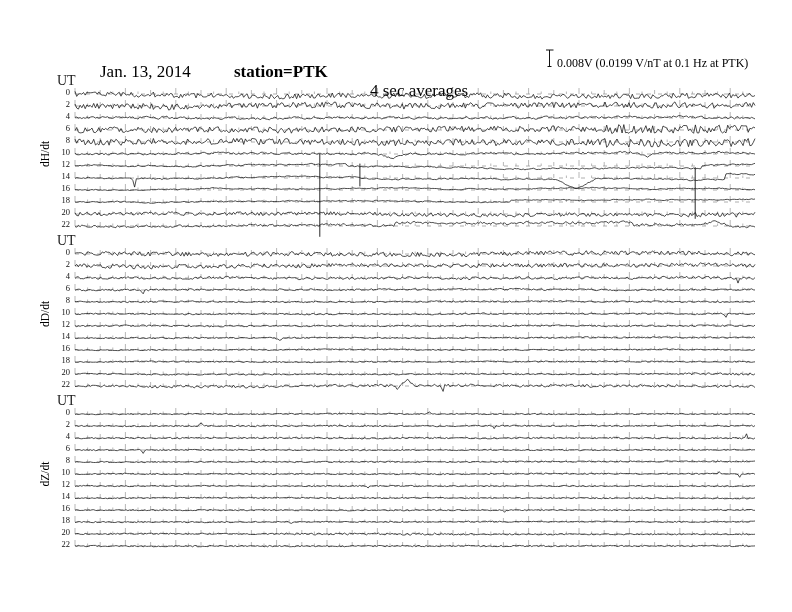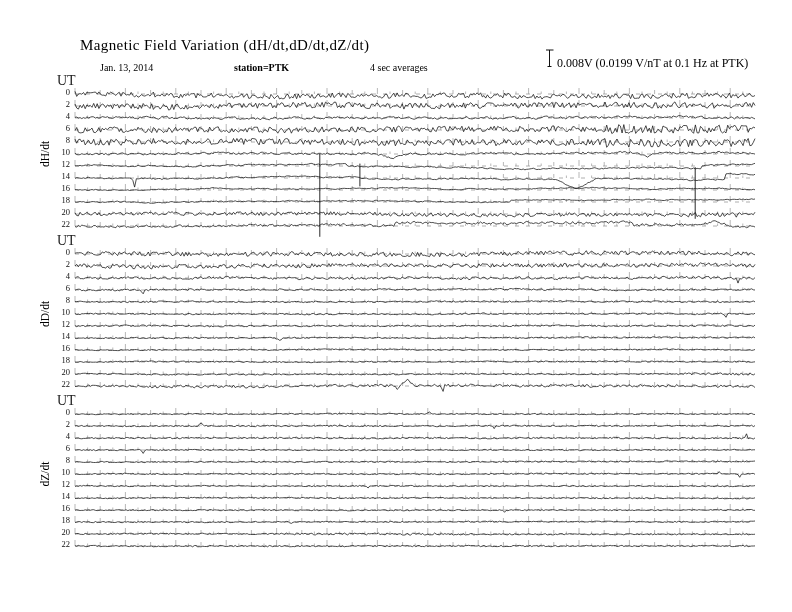--- a/index.html
+++ b/index.html
@@ -1,39 +1,38 @@
 <!DOCTYPE html>
 <html><head>
 <meta charset="utf-8">
 <title>Magnetic Field Variation</title>
 <style>
   html,body{margin:0;padding:0;background:#fff;}
   .page{position:relative;width:792px;height:612px;background:#ffffff;overflow:hidden;
         font-family:"Liberation Serif", serif;color:#000;}
   .abs{position:absolute;}
   .title{left:80px;top:37px;font-size:15px;letter-spacing:0.4px;white-space:nowrap;}
-  .sub{top:62px;font-size:10px;white-space:nowrap;}
+  .sub{top:62px;font-size:17px;white-space:nowrap;}
   .sub-date{left:100px;}
   .sub-station{left:234px;font-weight:bold;}
-  .sub-avg{left:370px;}
+  .sub-avg{left:370px;margin-top:19px;}
   .scale-legend{left:545px;top:48px;width:245px;height:22px;}
   .scale-icon{position:absolute;left:0;top:1px;}
   .scale-text{position:absolute;left:12px;top:8px;font-size:12px;white-space:nowrap;}
   .ut-label{font-size:14px;color:#222;}
   .row-label{position:absolute;width:30px;text-align:right;font-size:8.5px;line-height:9px;color:#111;}
   .ylab{position:absolute;left:16px;width:60px;height:14px;text-align:center;
         font-size:11.5px;transform:rotate(-90deg);transform-origin:center;white-space:nowrap;}
   svg.panel{position:absolute;left:75px;width:680px;height:160px;overflow:visible;}
 </style>
 </head>
 <body>
 
 <div class="page">
 
-  <div class="abs title">Magnetic Field Variation (dH/dt,dD/dt,dZ/dt)</div>
 
   <div class="abs sub sub-date">Jan. 13, 2014</div>
   <div class="abs sub sub-station">station=PTK</div>
   <div class="abs sub sub-avg">4 sec averages</div>
 
   <div class="abs scale-legend">
     <svg class="scale-icon" width="12" height="20" viewBox="0 0 12 20">
       <line x1="4.5" y1="1" x2="4.5" y2="17.5" stroke="#111" stroke-width="1"></line>
       <line x1="1" y1="1" x2="8.5" y2="1" stroke="#111" stroke-width="1"></line>
       <line x1="2.5" y1="17.5" x2="6.5" y2="17.5" stroke="#111" stroke-width="1"></line>

